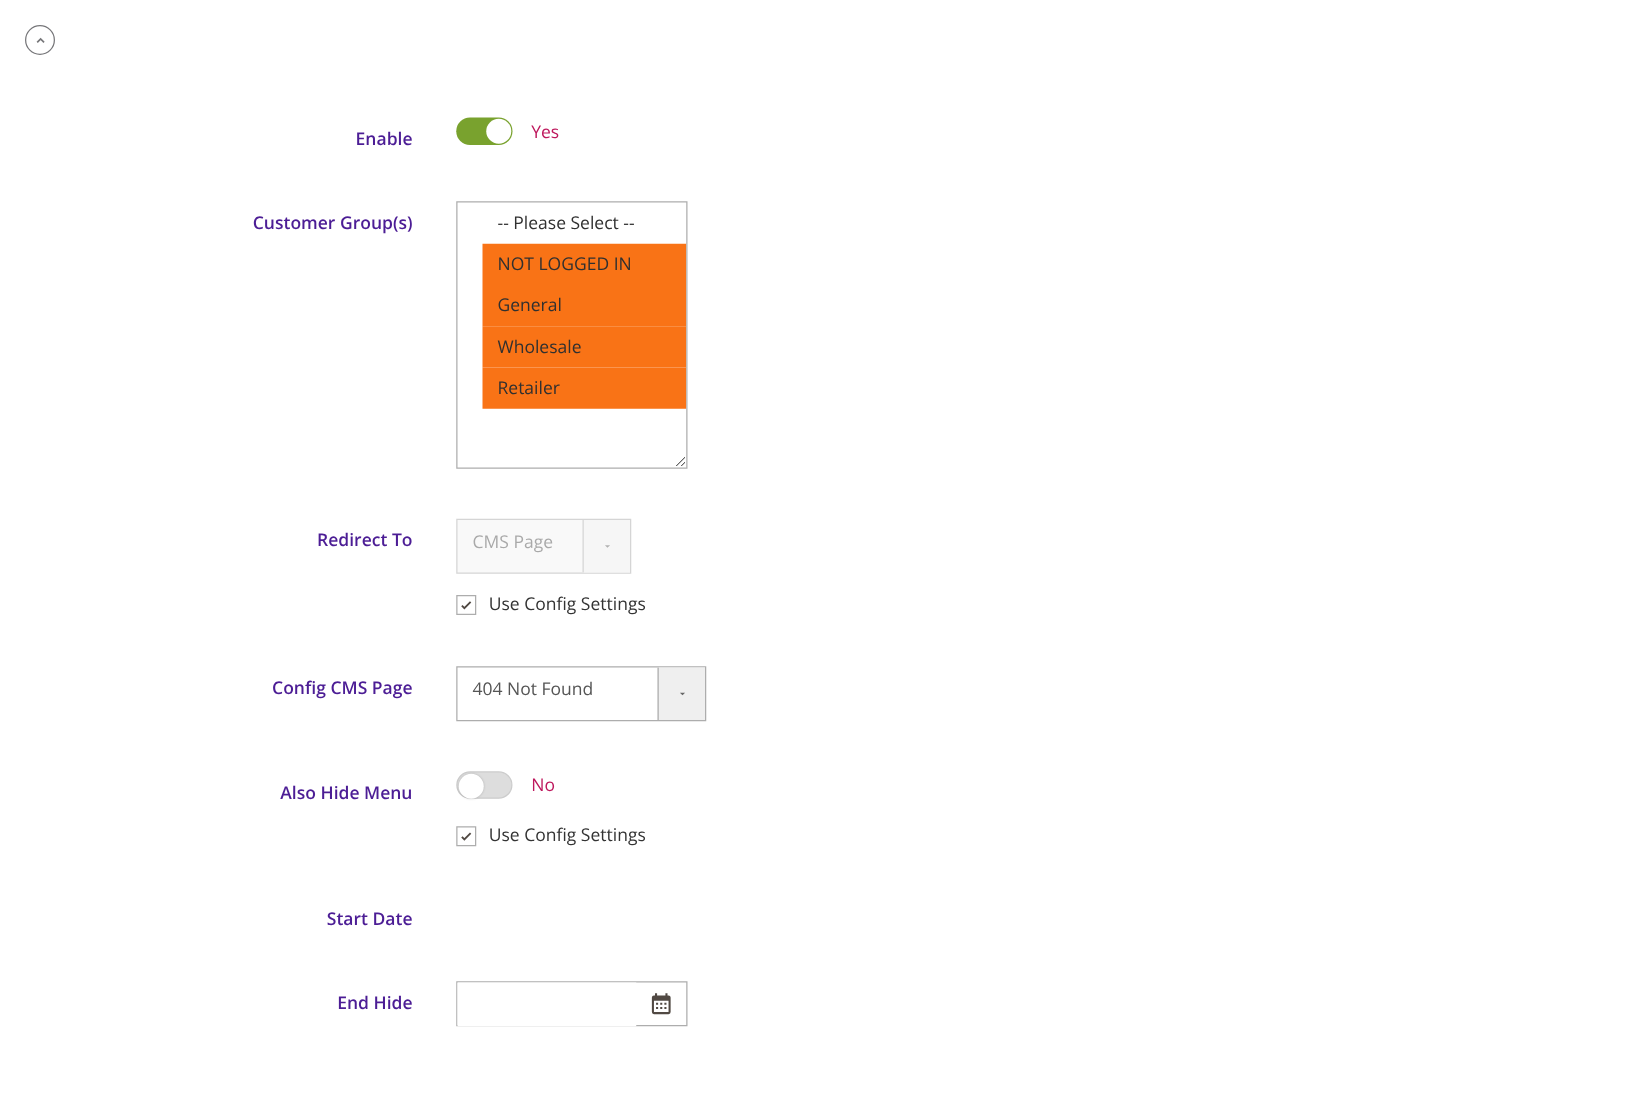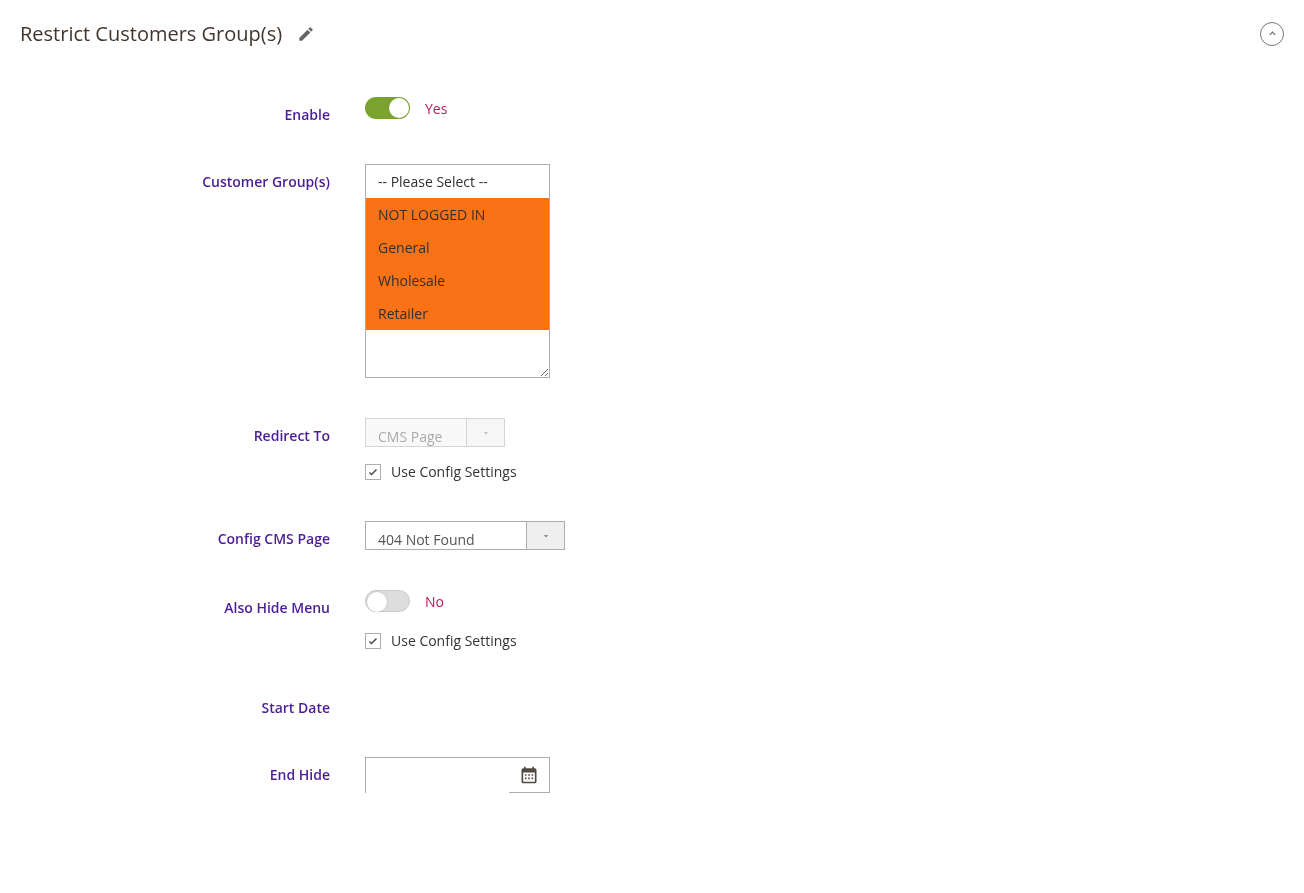--- a/index.html
+++ b/index.html
@@ -23,48 +23,40 @@
 .toggle-knob { width: 20px; height: 20px; border-radius: 50%; background: #fff; position: absolute; top: 1px; }
 .toggle-track.on .toggle-knob { right: 1px; }
 .toggle-track.off .toggle-knob { left: 1px; box-shadow: 0 0 2px rgba(0,0,0,0.2); }
 .toggle-text { color: #be185d; }
 
 .multiselect { width: 185px; border: 1px solid #adadad; background: #fff; resize: both; overflow: auto; }
 .multiselect-opt { padding: 7px 12px; cursor: pointer; color: #303030; font-size: 14px; }
 .multiselect-opt.sel { background: #f97316; }
 .multiselect-pad { height: 30px; }
 
-.select-wrap { display: inline-flex; border: 1px solid #adadad; height: 29px; }
+.select-wrap { display: inline-flex; border: 1px solid #adadad; height: 44px; }
 .select-wrap.disabled { opacity: 0.5; background: #f5f5f5; }
 .select-text { padding: 8px 12px; min-width: 100px; color: #555; }
 .select-arrow { width: 38px; border-left: 1px solid #adadad; display: flex; align-items: center; justify-content: center; background: #efefef; }
 .select-arrow svg { width: 10px; height: 10px; }
 .select-wide .select-text { min-width: 160px; }
 
 .checkbox-row { display: flex; align-items: center; gap: 10px; margin-top: 15px; }
 .checkbox { width: 16px; height: 16px; border: 1px solid #adadad; display: flex; align-items: center; justify-content: center; cursor: pointer; background: #fff; }
 .checkbox svg { width: 12px; height: 12px; }
 
 .date-wrap { display: inline-flex; align-items: center; border: 1px solid #adadad; height: 36px; width: 185px; position: relative; }
 .date-input { border: none; padding: 8px 12px; flex: 1; font-size: 14px; outline: none; width: 100%; font-family: inherit; }
 .date-icon { width: 40px; display: flex; align-items: center; justify-content: center; cursor: pointer; }
 .date-icon svg { width: 20px; height: 20px; }
 </style>
 </head>
 <body>
 
 <div class="section-header">
-  <div class="section-title-wrap">
-    <span class="section-title">Restrict Customers Group(s)</span>
-    <span class="pencil-icon">
-      <svg viewBox="0 0 24 24" fill="currentColor">
-          <path d="M3 17.25V21h3.75L17.81 9.94l-3.75-3.75L3 17.25zM20.71 7.04a1 1 0 0 0 0-1.41l-2.34-2.34a1 1 0 0 0-1.41 0l-1.83 1.83 3.75 3.75 1.83-1.83z"></path>
-        </svg>
-    </span>
-  </div>
   <span class="collapse-icon">
     <svg viewBox="0 0 24 24" fill="none" stroke="#77777a" stroke-width="3">
         <path d="M6 15l6-6 6 6"></path>
       </svg>
   </span>
 </div>
 
 <div class="form-row">
   <div class="form-label-col">Enable</div>
   <div class="form-control-col">
@@ -73,21 +65,21 @@
           <div class="toggle-knob"></div>
         </div>
       <span class="toggle-text">Yes</span>
     </div>
   </div>
 </div>
 
 <div class="form-row">
   <div class="form-label-col">Customer Group(s)</div>
   <div class="form-control-col">
-    <div class="multiselect" style="height:214px;">
+    <div class="multiselect" style="height:214px;padding-left:20px;">
       <div class="multiselect-opt">-- Please Select --</div>
       <div class="multiselect-opt sel">NOT LOGGED IN</div>
       <div class="multiselect-opt sel">General</div>
       <div class="multiselect-opt sel">Wholesale</div>
       <div class="multiselect-opt sel">Retailer</div>
       <div class="multiselect-pad"></div>
     </div>
   </div>
 </div>
 

